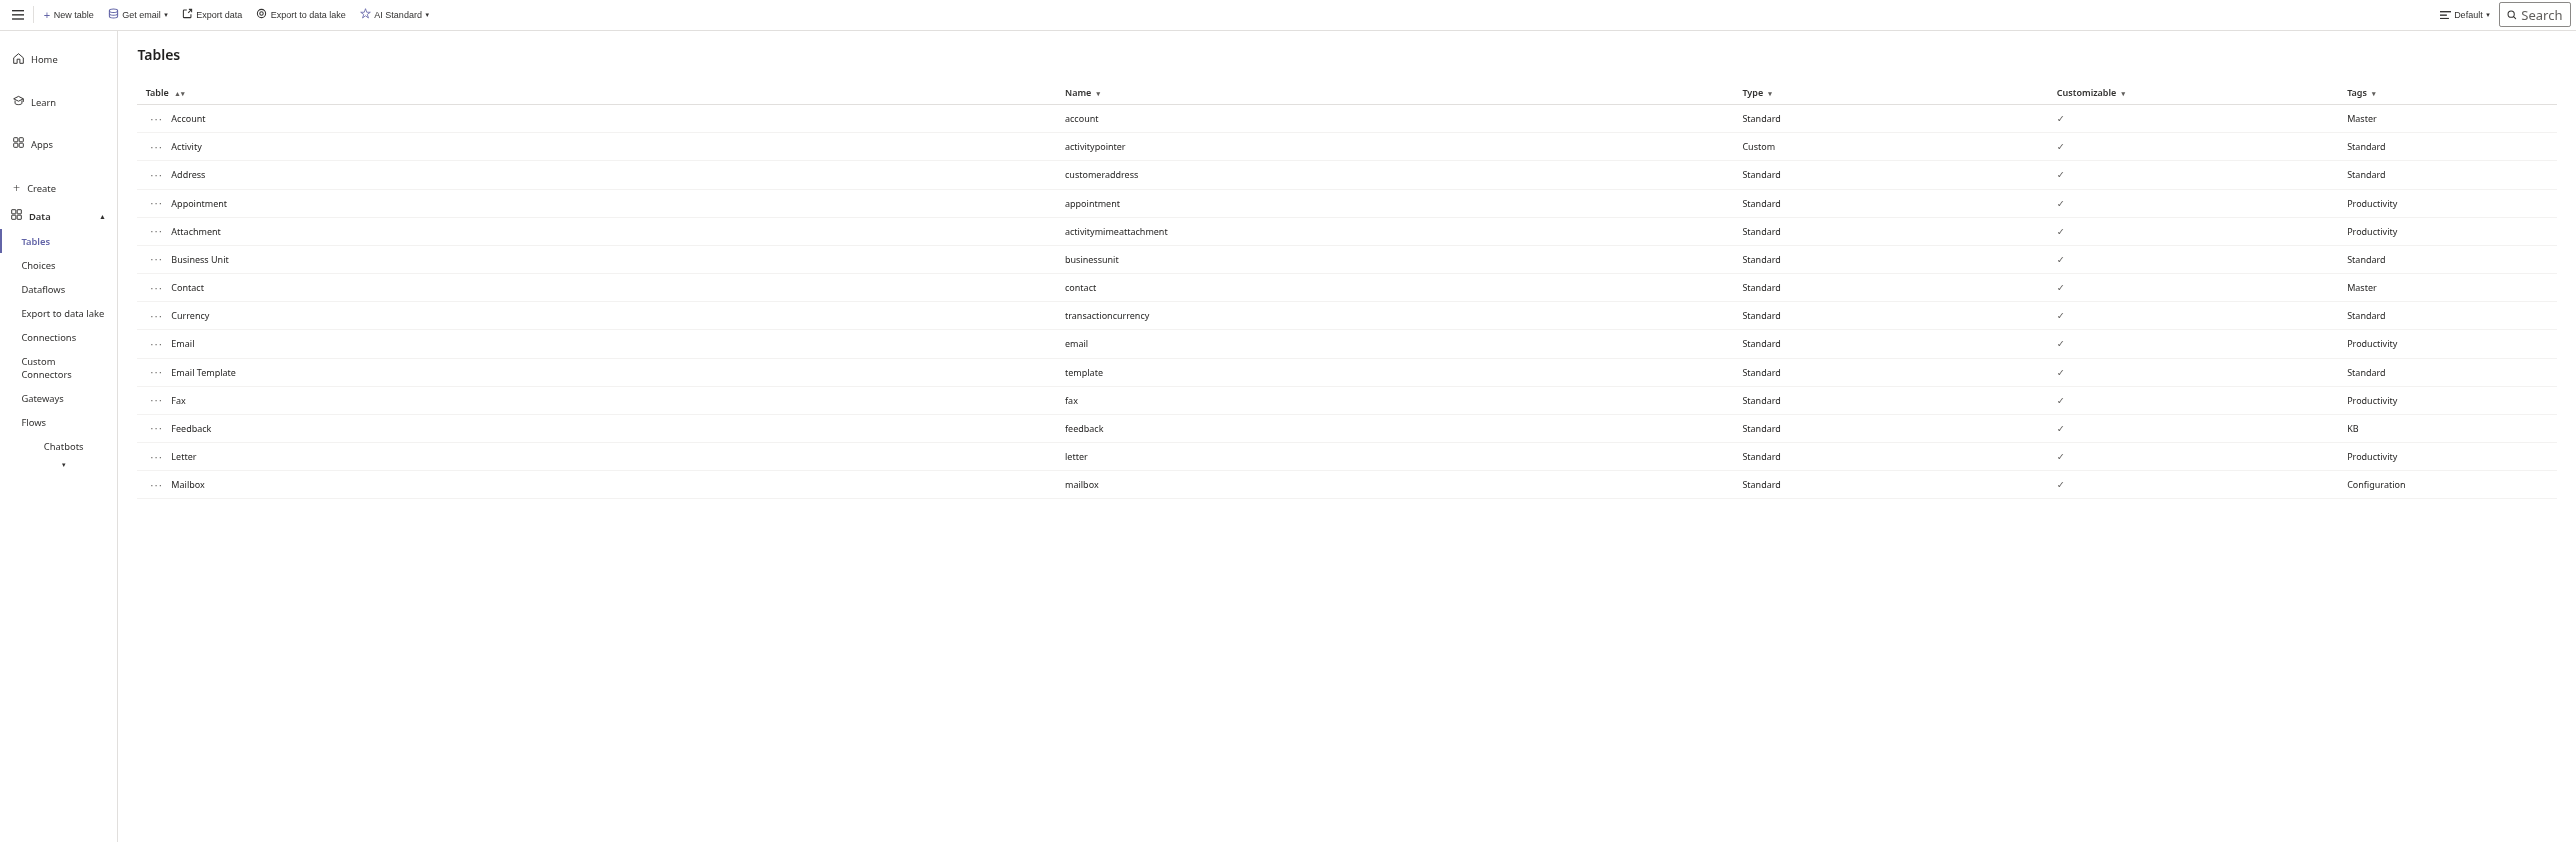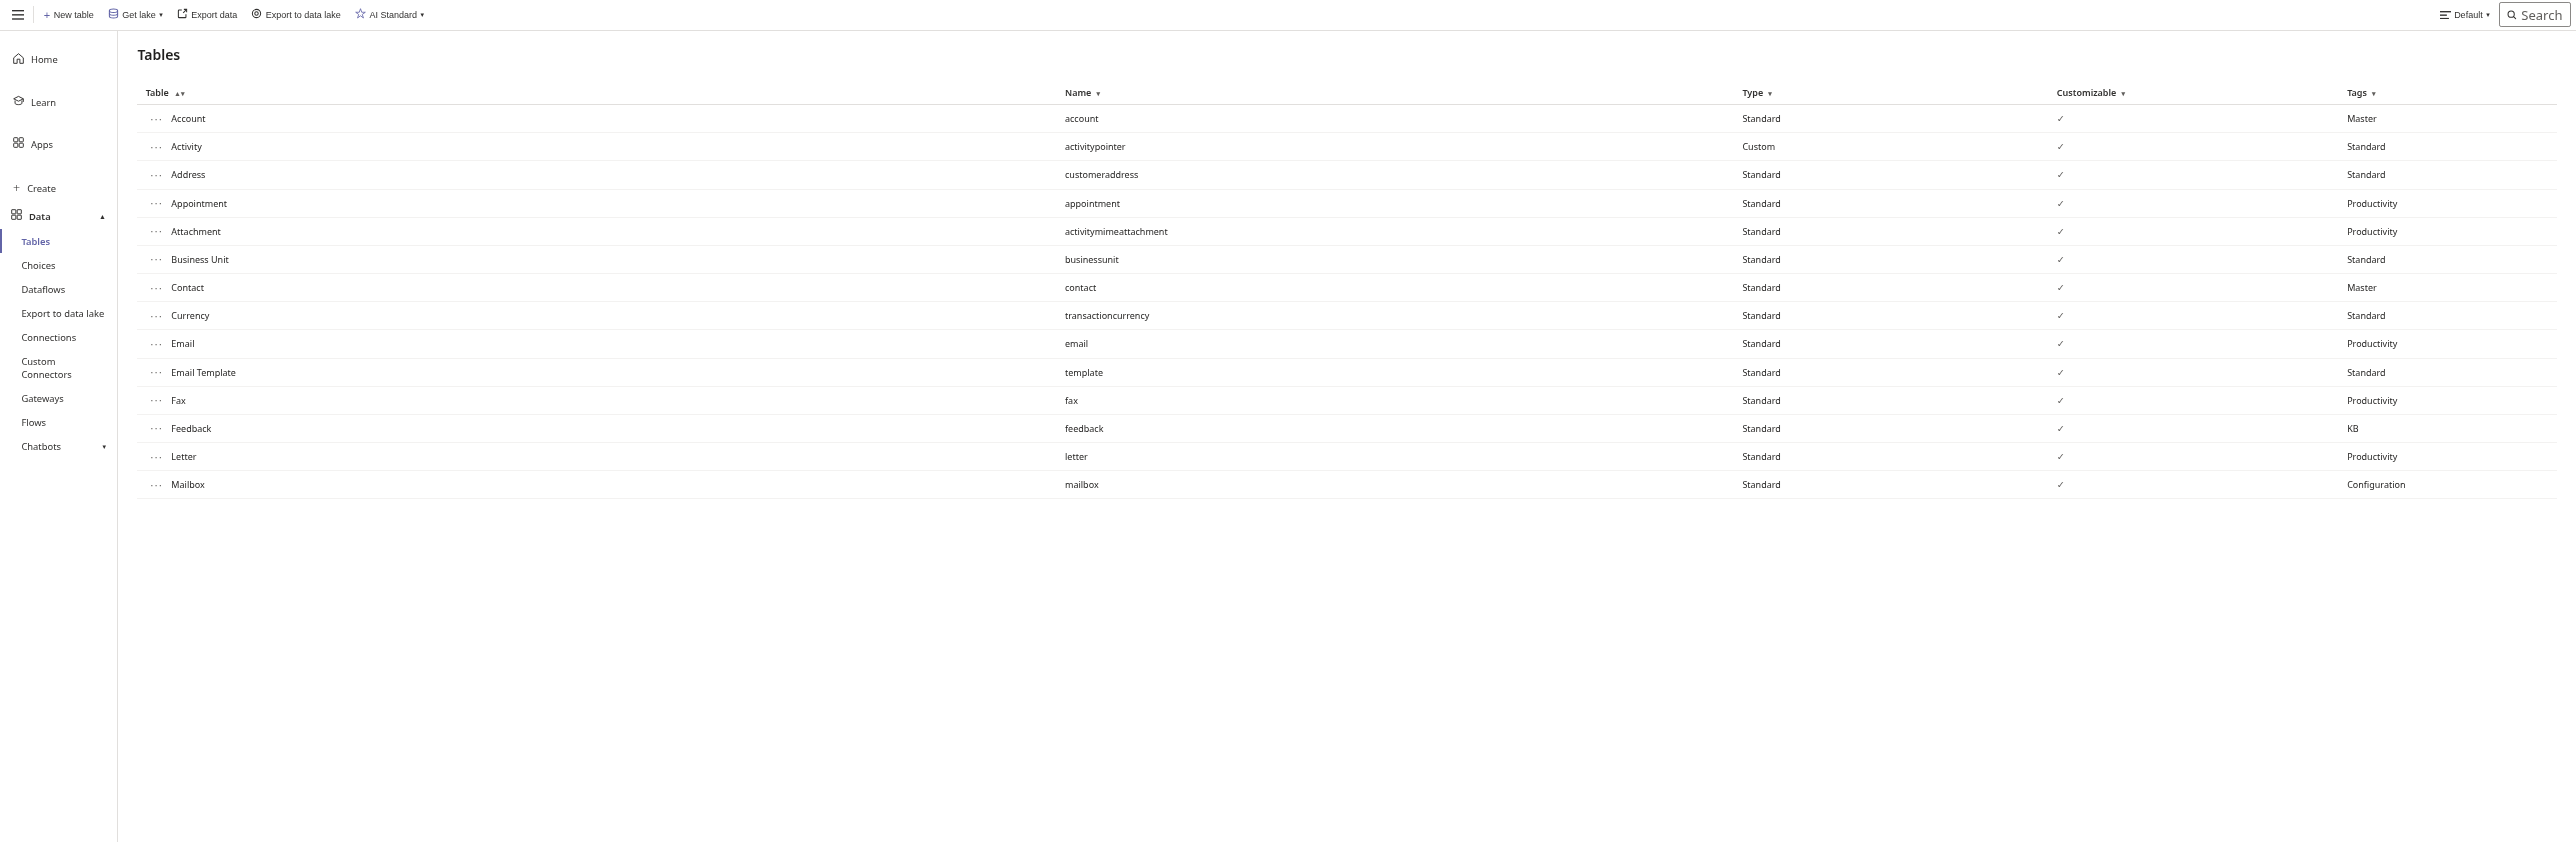--- a/index.html
+++ b/index.html
@@ -85,21 +85,21 @@
     <span>New table</span>
   </button>
   <button class="toolbar-btn">
     <span>
       <svg width="11" height="11" viewBox="0 0 16 16" fill="none">
           <ellipse cx="8" cy="4" rx="6" ry="2.5" stroke="#6264a7" stroke-width="1.5"></ellipse>
           <path d="M2 4v4c0 1.38 2.69 2.5 6 2.5s6-1.12 6-2.5V4" stroke="#6264a7" stroke-width="1.5"></path>
           <path d="M2 8v4c0 1.38 2.69 2.5 6 2.5s6-1.12 6-2.5V8" stroke="#6264a7" stroke-width="1.5"></path>
         </svg>
     </span>
-    <span>Get lake</span>
+    <span>Get email</span>
     <span style="font-size:7px;">▾</span>
   </button>
   <button class="toolbar-btn">
     <span>
       <svg width="11" height="11" viewBox="0 0 16 16" fill="none">
           <path d="M10 2h4v4" stroke="#323130" stroke-width="1.5"></path>
           <path d="M14 2L9 7" stroke="#323130" stroke-width="1.5"></path>
           <path d="M7 3H3a1 1 0 00-1 1v9a1 1 0 001 1h9a1 1 0 001-1V9" stroke="#323130" stroke-width="1.5"></path>
         </svg>
     </span>
@@ -210,21 +210,21 @@
     </div>
     <div class="sidebar-sub-item">
       <span>Custom Connectors</span>
     </div>
     <div class="sidebar-sub-item">
       <span>Gateways</span>
     </div>
     <div class="sidebar-sub-item">
       <span>Flows</span>
     </div>
-    <div class="sidebar-sub-item" style="display:flex;align-items:center;justify-content:space-between;">
+    <div class="sidebar-sub-item" style="display:flex;align-items:center;justify-content:space-between;flex-direction:column;">
       <span>Chatbots</span>
       <span style="font-size:7px;">▾</span>
     </div>
   </div>
 
   <div class="content">
     <h1 class="page-title">Tables</h1>
     <table class="data-table">
       <thead>
         <tr>

